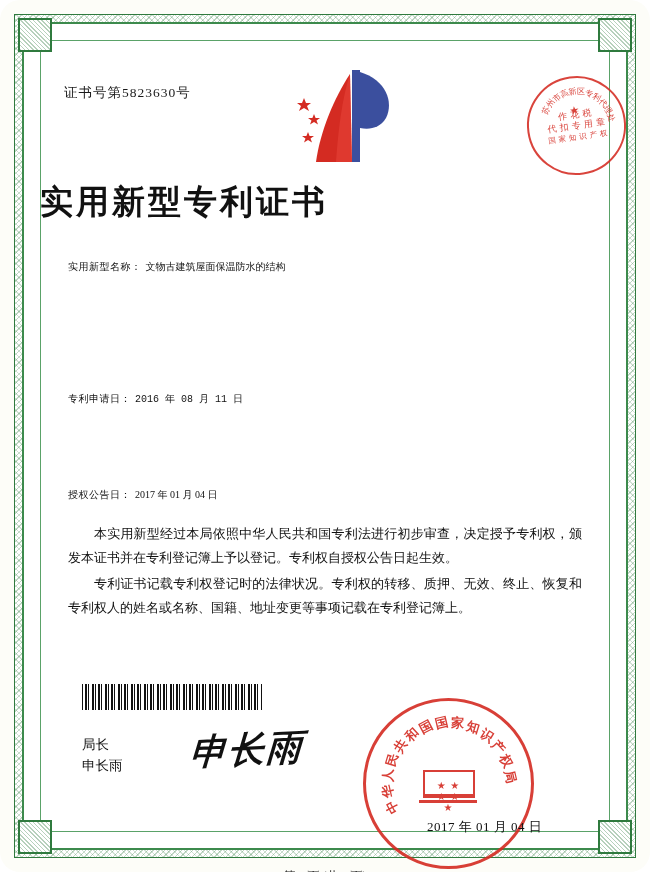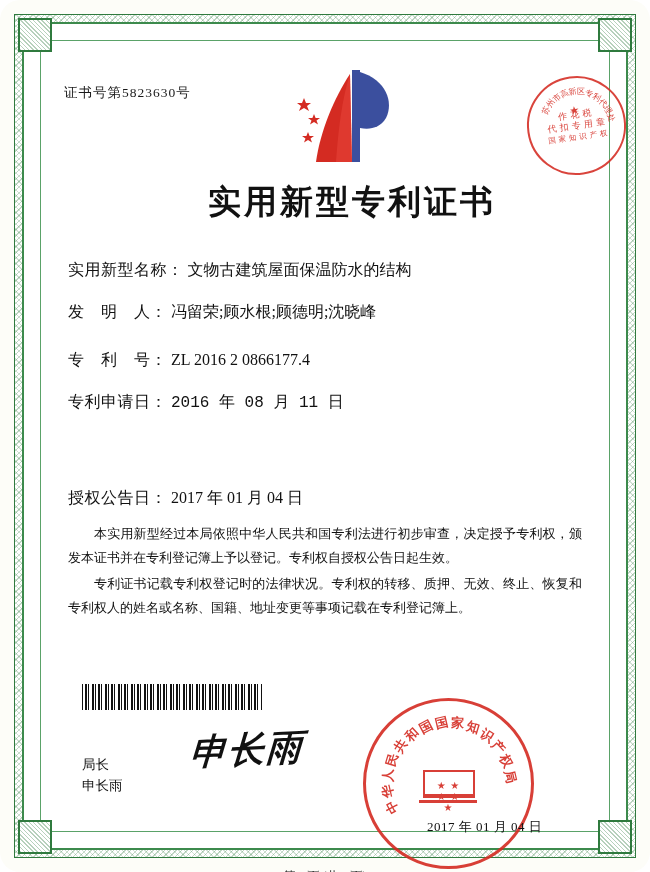--- a/index.html
+++ b/index.html
@@ -125,32 +125,32 @@
     left: 50%; top: 26px;
     transform: translateX(-50%);
     font-size: 11px;
   }
 
   
   .title {
     position: absolute;
     left: 0; top: 140px;
     width: 456px;
-    text-align: right;
+    text-align: left;
     font-size: 33px;
     font-weight: bold;
     letter-spacing: 3px;
     color: #111111;
   }
 
   
   .field {
     position: absolute;
     left: 28px;
-    font-size: 16px;
+    font-size: 10px;
     color: #111111;
     white-space: nowrap;
   }
   .field .lbl { letter-spacing: 0.5px; }
   .field .val { margin-left: 4px; }
   .f1 { top: 220px; }
   .f2 { top: 262px; }
   .f3 { top: 310px; }
   .f4 { top: 352px; font-family: Liberation Mono, monospace; }
   .f5 { top: 400px; }
@@ -184,21 +184,20 @@
       #111 10px, #111 12px, #fff 12px, #fff 13px);
   }
 
   
   .director {
     position: absolute;
     left: 42px; top: 694px;
     font-size: 13.5px;
     line-height: 21px;
     color: #111;
-    margin-top: 20px;
   }
   .signature {
     position: absolute;
     left: 150px; top: 686px;
     font-size: 36px;
     font-family: "Liberation Serif", serif;
     font-style: italic;
     font-weight: bold;
     color: #111;
     letter-spacing: 2px;
@@ -321,26 +320,20 @@
         <div>作 花 税</div>
         <div>代 扣 专 用 章</div>
         <div style="font-size:7.5px;">国 家 知 识 产 权</div>
       </div>
     </div>
 
     <div class="title">实用新型专利证书</div>
 
     <div class="field f1">
       <span class="lbl">实用新型名称：</span><span class="val">文物古建筑屋面保温防水的结构</span>
-    </div>
-    <div class="field f2">
-      <span class="lbl">发　明　人：</span><span class="val">冯留荣;顾水根;顾德明;沈晓峰</span>
-    </div>
-    <div class="field f3">
-      <span class="lbl">专　利　号：</span><span class="val">ZL 2016 2 0866177.4</span>
     </div>
     <div class="field f4">
       <span class="lbl">专利申请日：</span><span class="val">2016 年 08 月 11 日</span>
     </div>
     <div class="field f6">
       <span class="lbl">授权公告日：</span><span class="val">2017 年 01 月 04 日</span>
     </div>
 
     <div class="body-text">
       <p>本实用新型经过本局依照中华人民共和国专利法进行初步审查，决定授予专利权，颁发本证书并在专利登记簿上予以登记。专利权自授权公告日起生效。</p>

